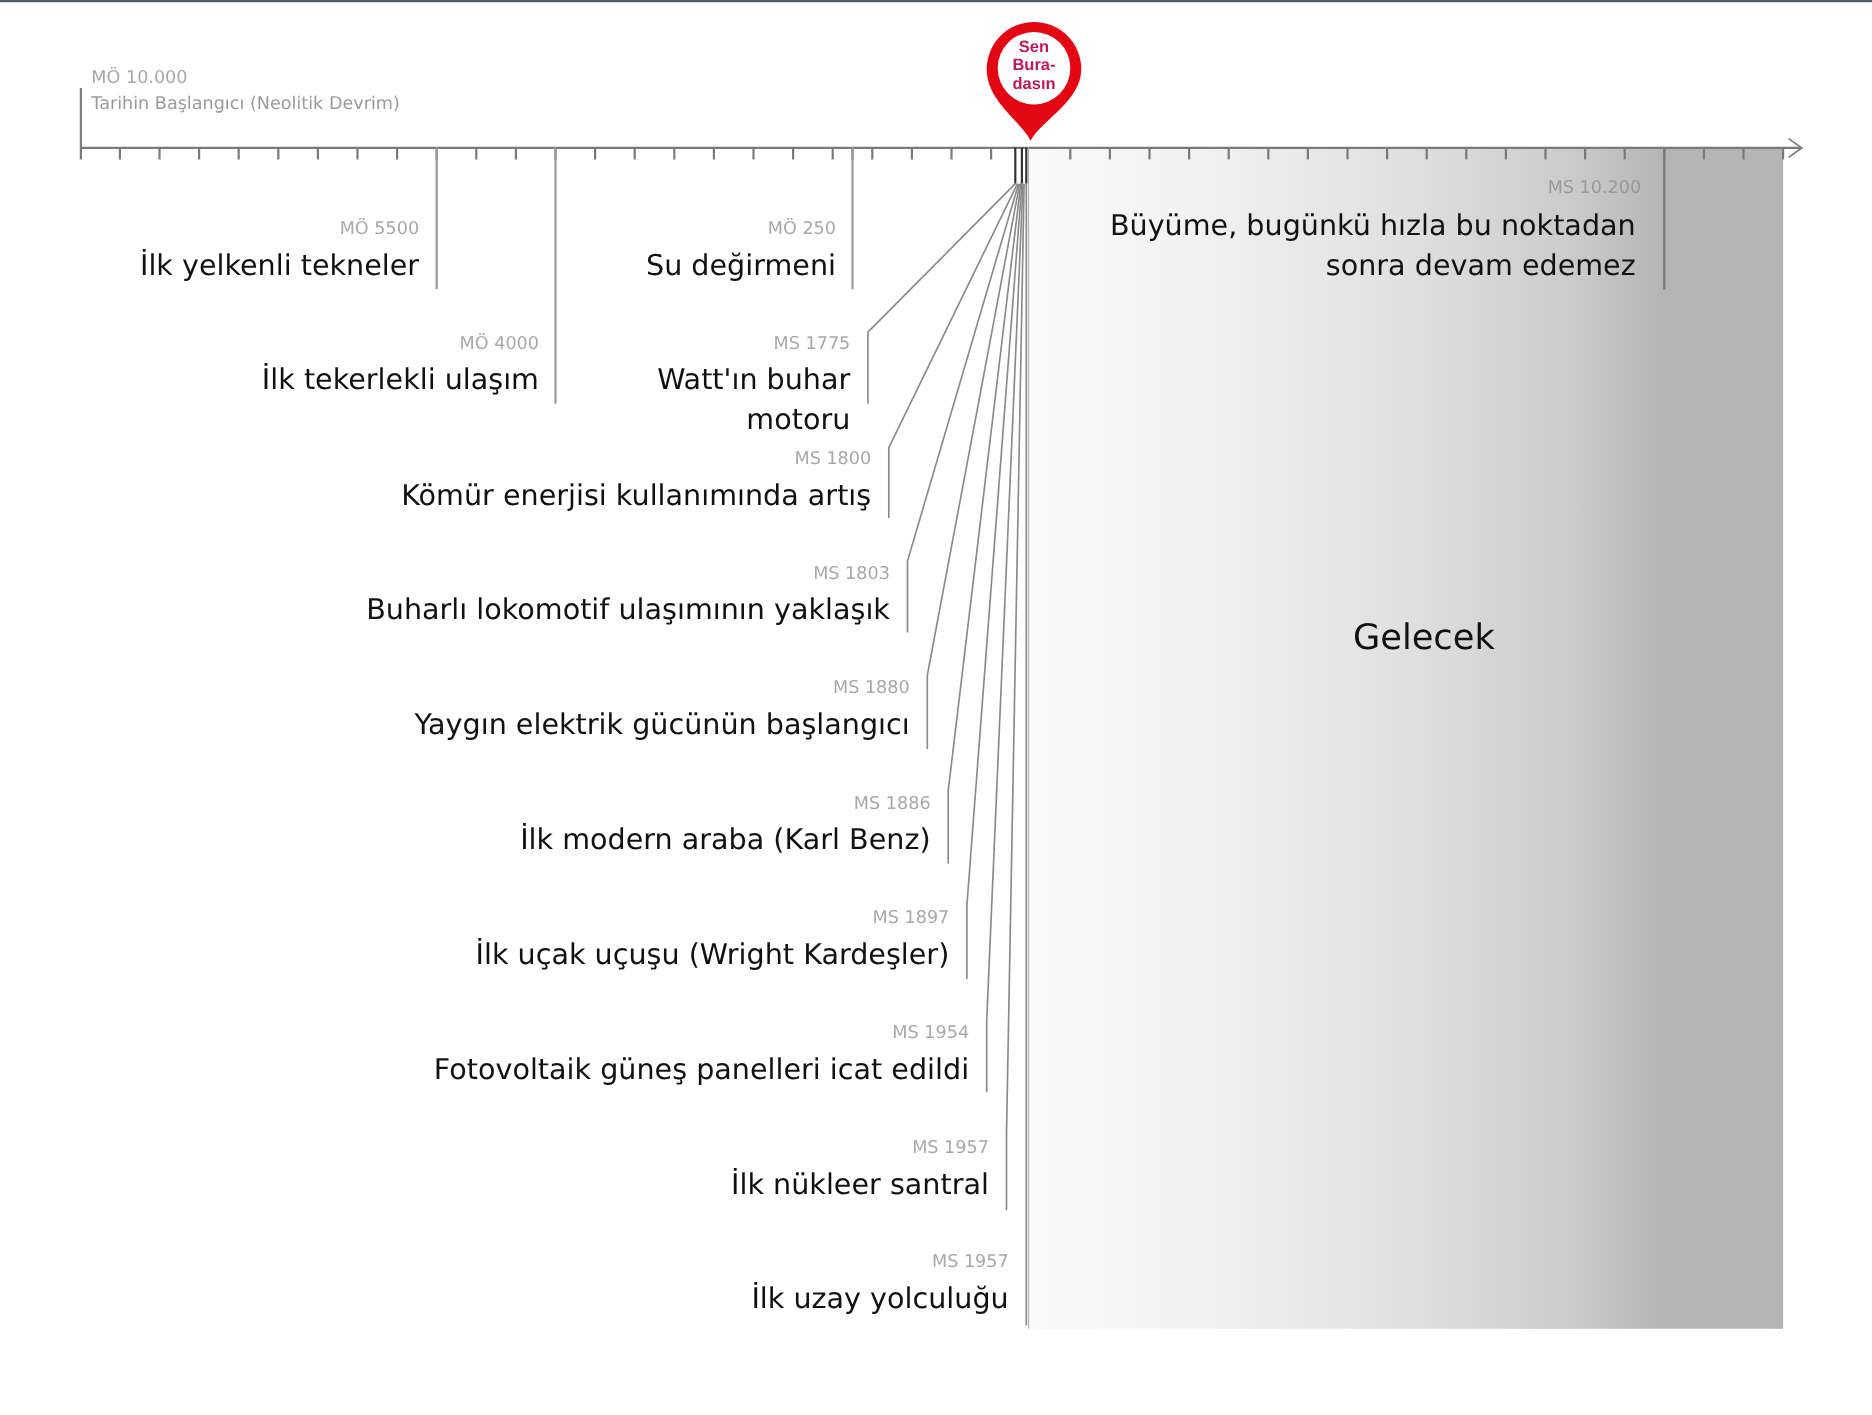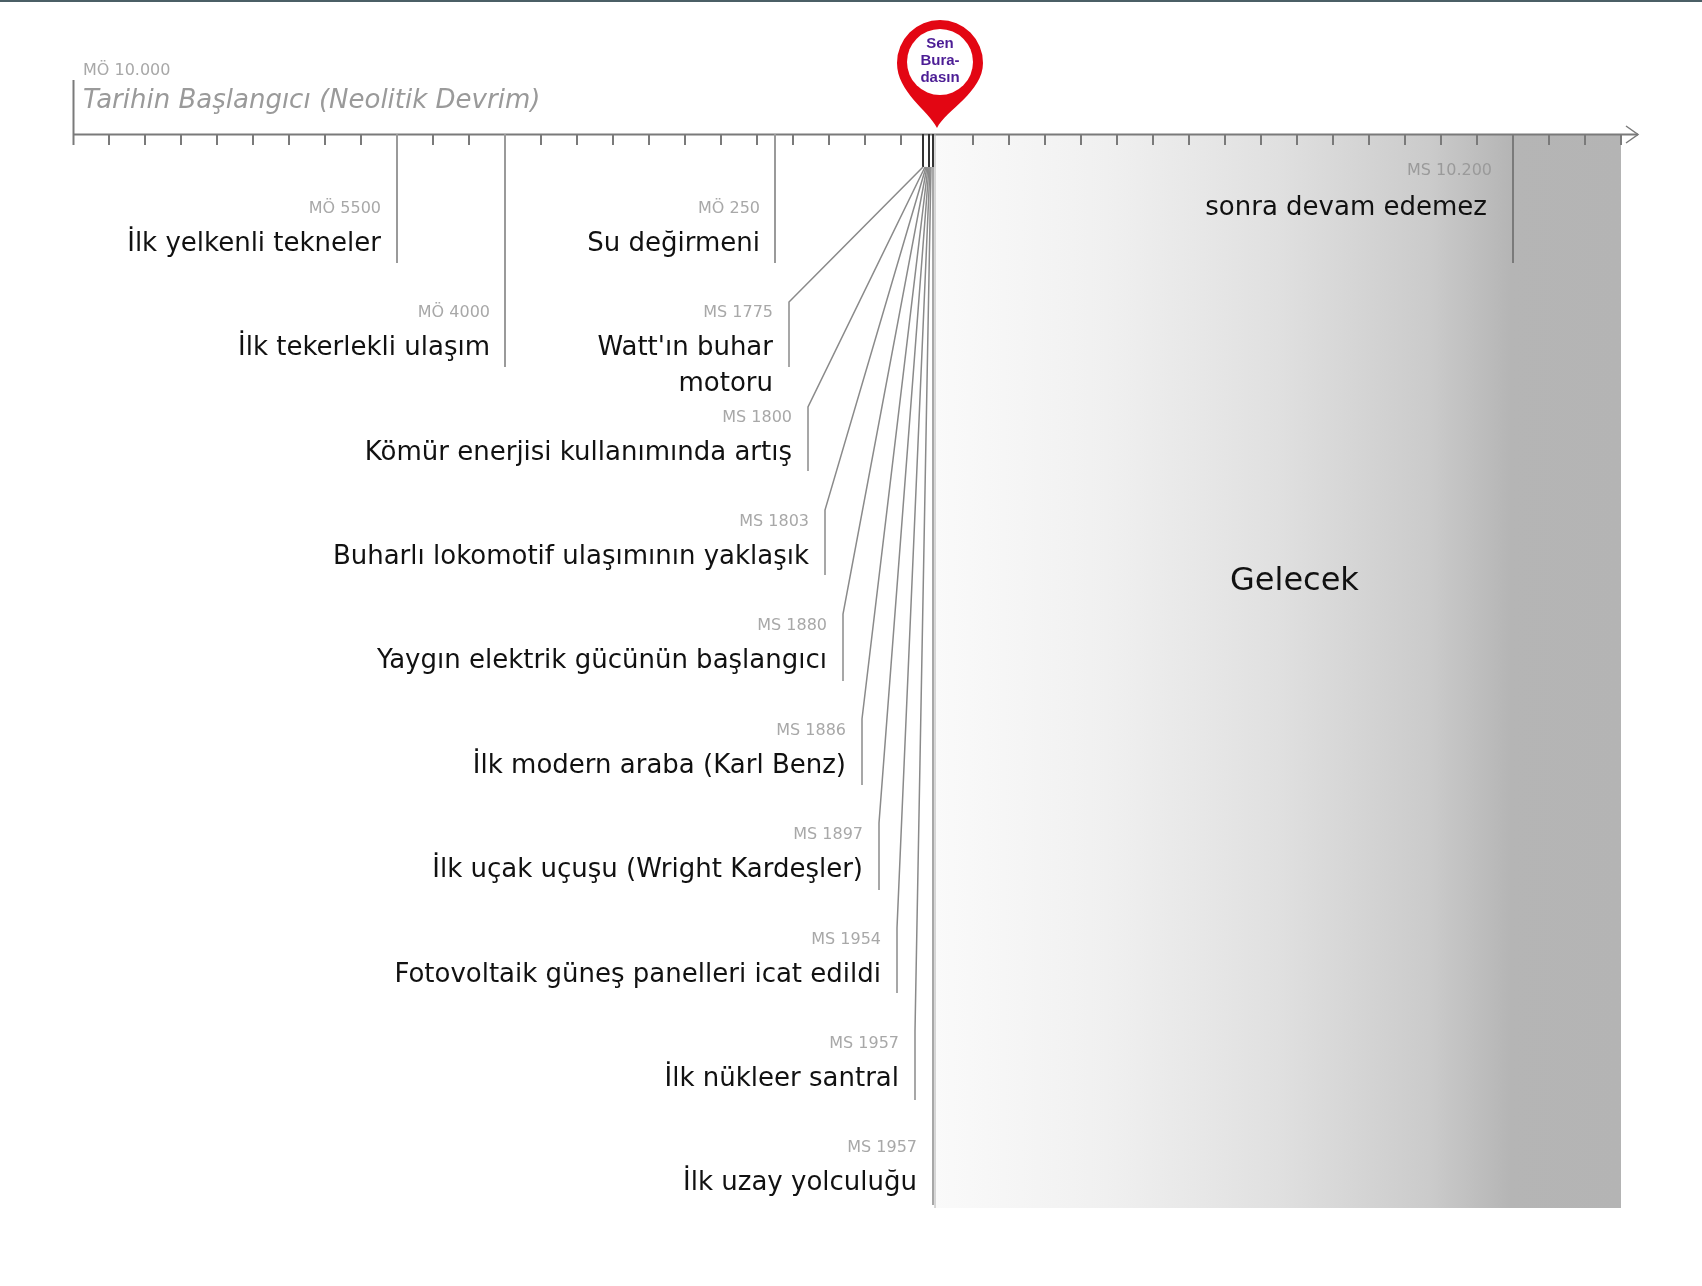--- a/index.html
+++ b/index.html
@@ -5,24 +5,24 @@
   html, body { margin: 0; padding: 0; background: #ffffff; }
   body { width: 1702px; height: 1286px; position: relative; overflow: hidden;
          font-family: "DejaVu Sans", sans-serif; }
   .topbar { position: absolute; left: 0; top: 0; width: 1702px; height: 2px; background: #4b5f66; }
   .future-bg { position: absolute; left: 935px; top: 135px; width: 686px; height: 1073px;
     background: linear-gradient(to right, #fafafa 0%, #f0f0f0 25%, #e0e0e0 50%, #cbcbcb 72%, #b5b5b5 84%, #b4b4b4 100%); }
   svg.lines { position: absolute; left: 0; top: 0; width: 1702px; height: 1286px; }
   .date { position: absolute; color: #a8a8a8; font-size: 16px; text-align: left; white-space: nowrap; }
   .label { position: absolute; color: #111111; font-size: 26px; text-align: right; line-height: 36px; white-space: nowrap; }
   .start-date { position: absolute; left: 83px; top: 60px; color: #a8a8a8; font-size: 16px; }
-  .start-label { position: absolute; left: 83px; top: 84px; color: #9a9a9a; font-size: 26px; white-space: nowrap; font-style: italic; }
+  .start-label { position: absolute; left: 83px; top: 84px; color: #9a9a9a; font-size: 16px; white-space: nowrap; }
   .future-label { position: absolute; left: 1230px; top: 560px; color: #111; font-size: 32px; }
   .pin-text { position: absolute; left: 906px; top: 34px; width: 68px; text-align: center;
-    color: #4c1d95; font-family: "Liberation Sans", sans-serif; font-weight: bold; font-size: 15px; line-height: 17px; }
+    color: #be185d; font-family: "Liberation Sans", sans-serif; font-weight: bold; font-size: 15px; line-height: 17px; }
 </style>
 </head>
 <body>
 
 <div class="topbar"></div>
 
 <div class="future-bg"></div>
 
 <svg class="lines" viewBox="0 0 1702 1286" xmlns="http://www.w3.org/2000/svg">
 
@@ -149,16 +149,17 @@
 <div class="label" style="right:821px; top:955px;">Fotovoltaik güneş panelleri icat edildi</div>
 
 <div class="date" style="right:803px; top:1033px;">MS 1957</div>
 <div class="label" style="right:803px; top:1059px;">İlk nükleer santral</div>
 
 <div class="date" style="right:785px; top:1137px;">MS 1957</div>
 <div class="label" style="right:785px; top:1163px;">İlk uzay yolculuğu</div>
 
 <div class="date" style="right:210px; top:160px; color:#9a9a9a;">MS 10.200</div>
 <div class="label" style="right:215px; top:188px;">
+  <div>Büyüme, bugünkü hızla bu noktadan</div>
   <div>sonra devam edemez</div>
 </div>
 
 <div class="future-label">Gelecek</div>
 
 </body></html>

